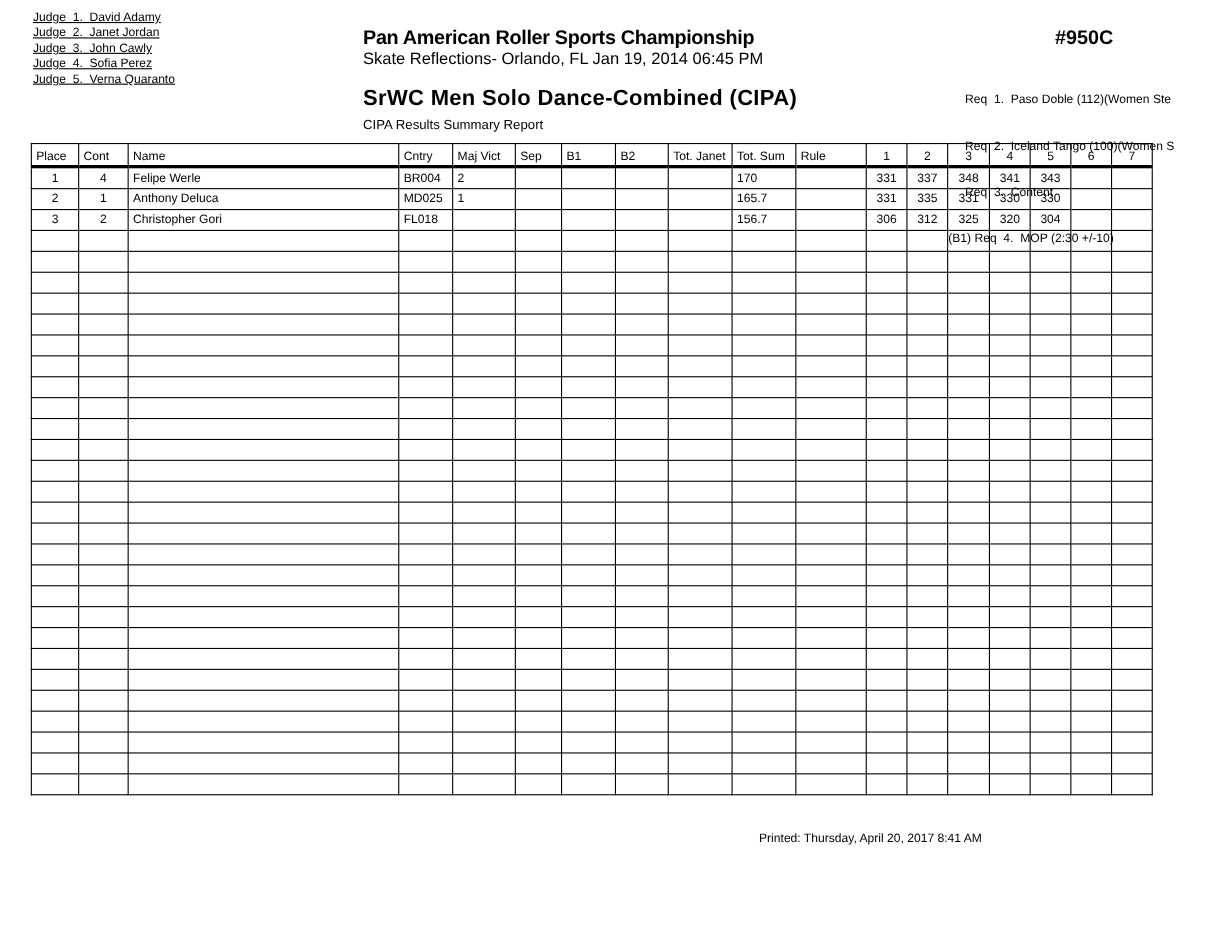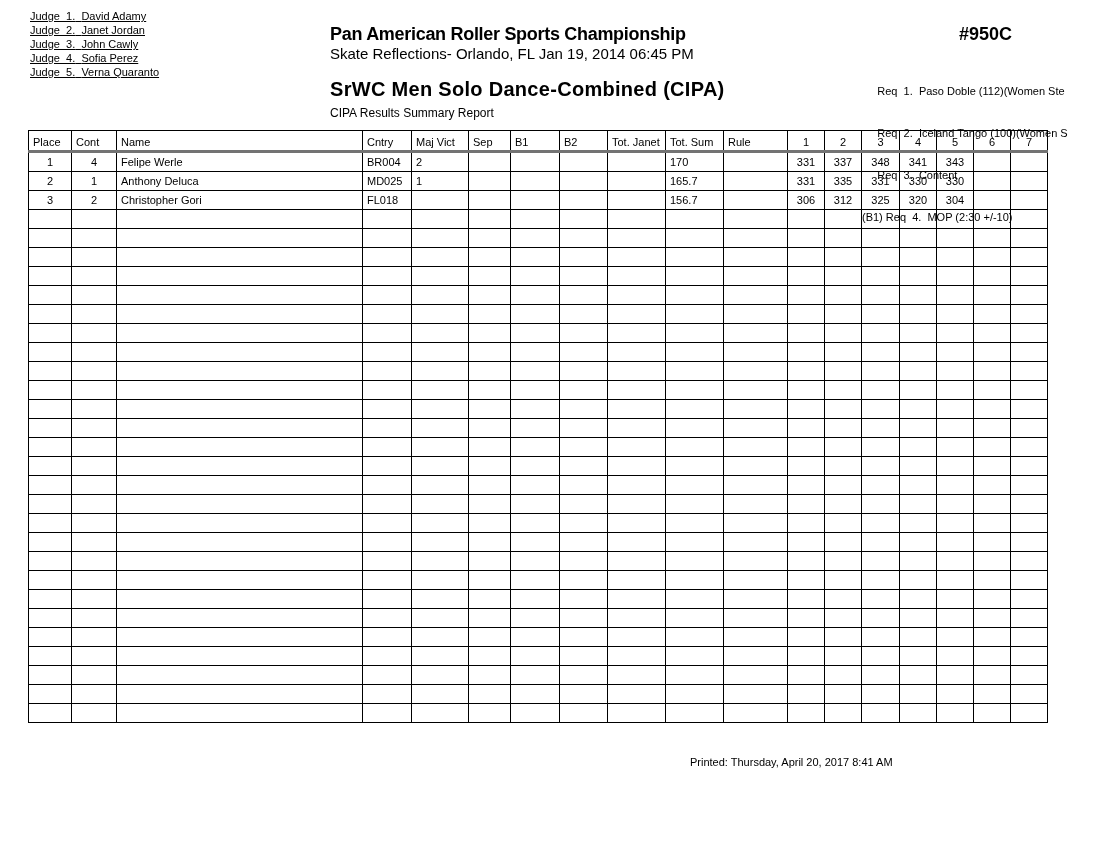--- a/index.html
+++ b/index.html
@@ -10,21 +10,21 @@
     .center-head { position: absolute; left: 330px; width: 430px; top: 22px; }
     .title { font-size: 18px; font-weight: bold; line-height: 24px; letter-spacing: -0.3px; }
     .subtitle { font-size: 15px; line-height: 17px; margin-top: -1px; }
     .event { font-size: 20px; font-weight: bold; line-height: 26px; margin-top: 14px; letter-spacing: 0.3px; }
     .report { font-size: 12px; line-height: 22px; }
     .right-head { position: absolute; left: 862px; top: 24px; width: 260px; }
     .event-no { position: absolute; left: 97px; top: 0; font-size: 18px; font-weight: bold; }
     .reqs { position: absolute; left: 0; top: 32px; font-size: 11px; line-height: 14px; white-space: pre; }
     table.results { position: absolute; left: 28px; top: 130px; border-collapse: collapse; table-layout: fixed; font-size: 11px; }
     table.results th, table.results td { border: 1px solid #000; height: 18px; padding: 0 4px; font-weight: normal; white-space: nowrap; overflow: hidden; }
-    table.results thead th { border-bottom: 3px solid #737373; text-align: left; height: 17px; padding-top: 2px; }
+    table.results thead th { border-bottom: 3px solid #000000; text-align: left; height: 17px; padding-top: 2px; }
     table.results thead th.c { text-align: center; }
     td.c { text-align: center; }
     td.num { padding-left: 12px; }
     .printed { position: absolute; left: 690px; top: 728px; font-size: 11px; margin-top: 28px; }
   </style>
 </head>
 <body>
 
 <div class="judges">
   <div class="row"><span>Judge  1.</span>  <span>David Adamy</span></div>

